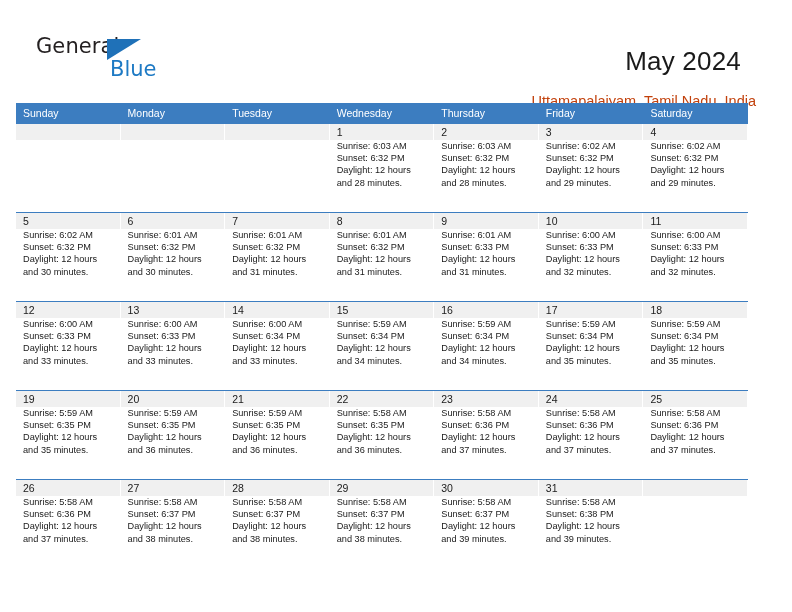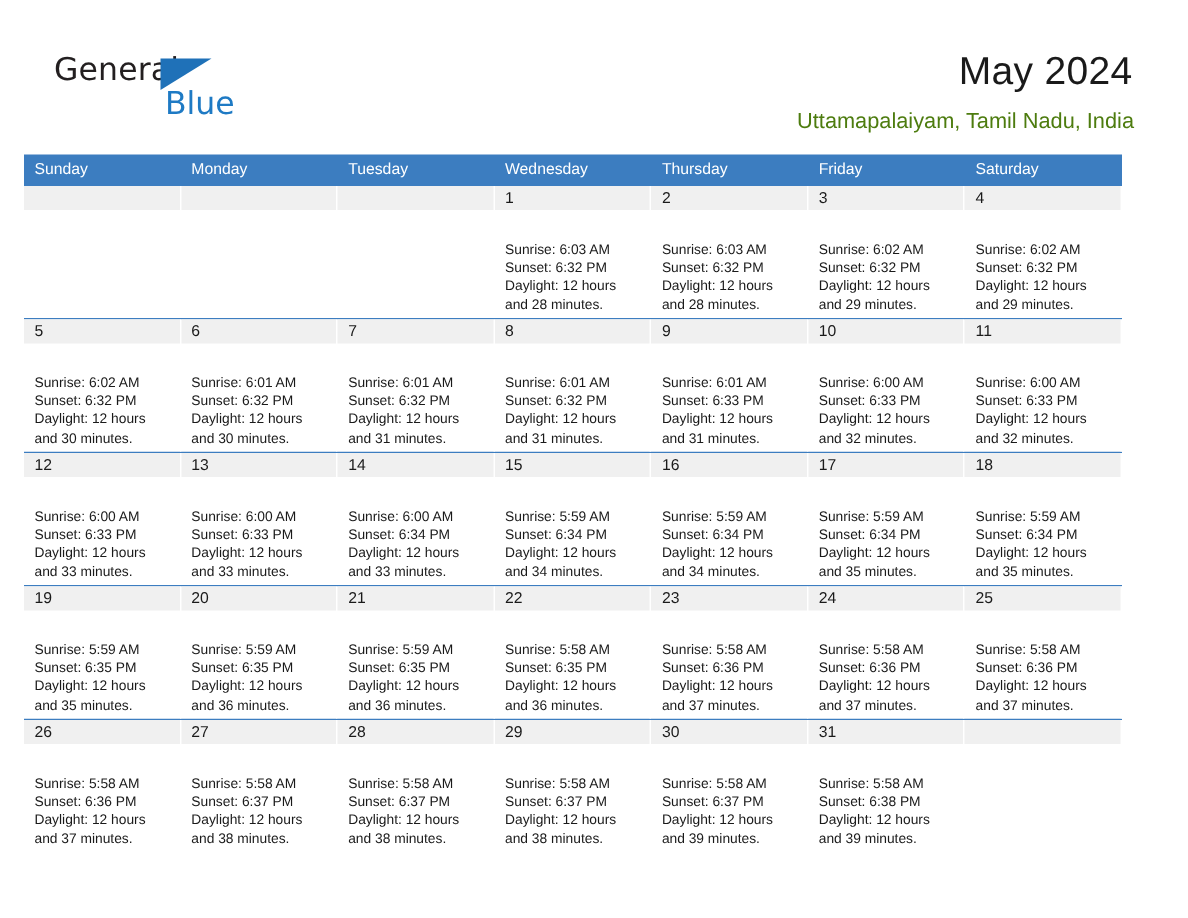--- a/index.html
+++ b/index.html
@@ -64,27 +64,27 @@
   .title-block {
     position: absolute;
     right: 36px;
     top: 30px;
     text-align: right;
   }
   .cal-title {
     font-size: 26px;
     color: #1a1a1a;
     font-weight: normal;
-    margin: 1px;
+    margin: 15px;
     line-height: 32px;
     letter-spacing: .2px;
   }
   .cal-subtitle {
     font-size: 14.5px;
-    color: #4d7c0f;
+    color: #c2410c;
     margin: 0;
     margin-top: 9px;
     line-height: 18px;
   }
 
   
   .calendar {
     position: absolute;
     left: 16px;
     top: 103px;
@@ -125,21 +125,21 @@
   .cell .daynum-strip {
     height: 16px;
     background: #f0f0f0;
     padding-left: 7px;
     font-size: 10.5px;
     line-height: 16px;
     color: #1a1a1a;
   }
   .cell.empty .daynum-strip { background: #f0f0f0; }
   .cell .info {
-    padding: 20px 6px 0 7px;
+    padding: 0 6px 0 7px;
     font-size: 9.2px;
     line-height: 12.2px;
     color: #1a1a1a;
   }
   .cell .info div { white-space: nowrap; }
 </style>
 </head>
 <body>
 
 <div id="page">

